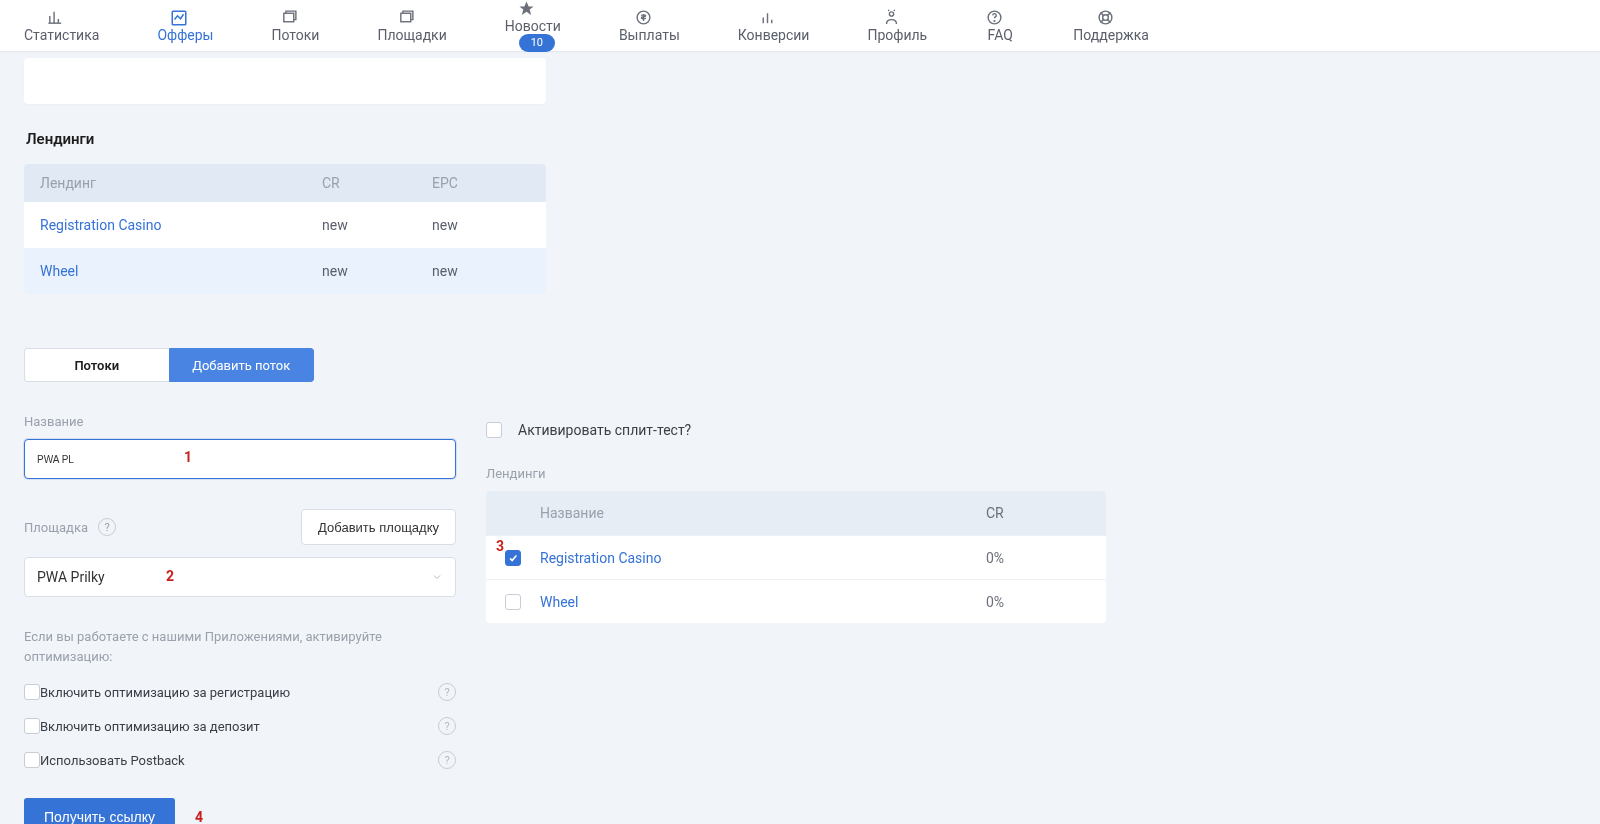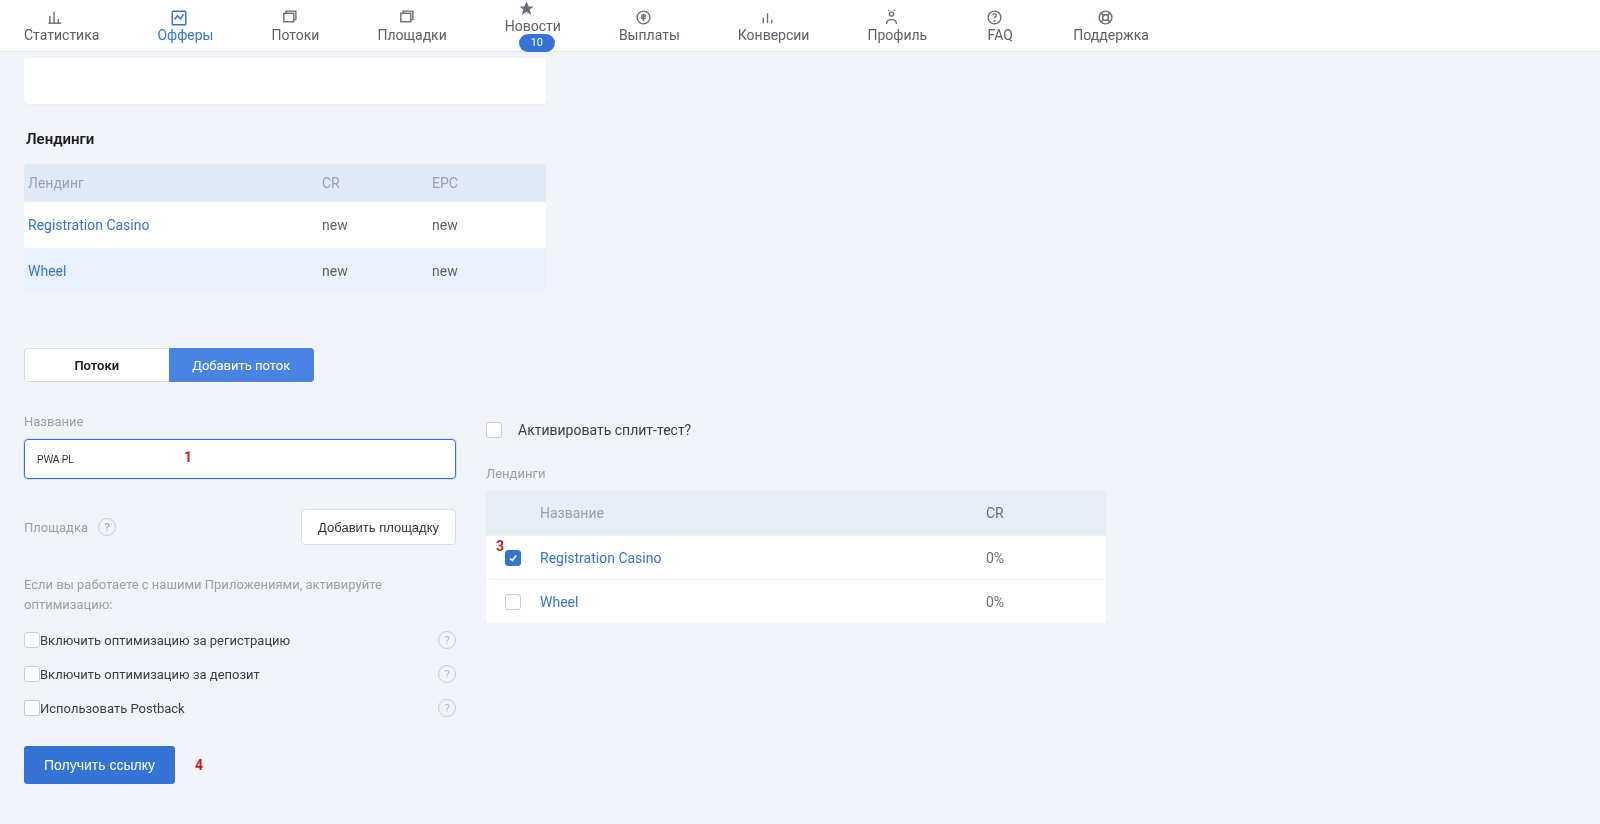--- a/index.html
+++ b/index.html
@@ -18,21 +18,21 @@
   .top-card { background:#fff; border-radius:4px; height:46px; margin-top:6px; box-shadow: 0 1px 2px rgba(0,0,0,0.03); }
 
   .section-title { color:#1c1c1c; font-weight:600; margin: 26px 0 16px 2px; font-size:15px; }
 
   
   .landings-table { width: 522px; background:#fff; border-radius:4px; overflow:hidden; }
   .lt-head, .lt-row { display:flex; }
   .lt-head { background:#e1e9f4; color:#98a1ad; height:38px; align-items:center; }
   .lt-row { height:46px; align-items:center; color:#5a5f6b; }
   .lt-row.sel { background:#eaf2fd; }
-  .lt-c1 { flex: 0 0 298px; padding-left: 4px; }
+  .lt-c1 { flex: 0 0 298px; padding-left: 16px; }
   .lt-c2 { flex: 0 0 110px; }
   .lt-c3 { flex: 1; }
   .link { color:#3573d6; cursor:pointer; }
 
   
   .tabs { display:flex; margin-top: 54px; width: 290px; border-radius:3px; overflow:hidden; }
   .tab { flex:1; height:34px; display:flex; align-items:center; justify-content:center; font-size:13px; cursor:pointer; }
   .tab.light { background:#fff; color:#1c1c1c; border:1px solid #d9dde5; border-right:none; border-top-left-radius:3px; border-bottom-left-radius:3px; font-weight:600;}
   .tab.primary { background:#4a84e2; color:#fff; border:1px solid #4a84e2; border-top-right-radius:3px; border-bottom-right-radius:3px; }
 
@@ -223,20 +223,31 @@
       </div>
 
       <div class="row-space">
         <div class="field-label" style="margin:0;">
           <span>Площадка</span>
           <span class="qmark">?</span>
         </div>
         <button class="btn-outline">Добавить площадку</button>
       </div>
 
+      <div class="select">
+        <div class="select-box">
+          <span>PWA Prilky</span>
+          <span class="chev">
+              <svg width="12" height="12" viewBox="0 0 24 24" fill="none" stroke="currentColor" stroke-width="2">
+                <polyline points="6 9 12 15 18 9"></polyline>
+              </svg>
+            </span>
+        </div>
+        <span class="annot" style="left:142px; top:11px;">2</span>
+      </div>
 
       <div class="hint">Если вы работаете с нашими Приложениями, активируйте оптимизацию:</div>
 
       <div class="chk-row">
         <span class="chk"></span>
         <span>Включить оптимизацию за регистрацию</span>
         <span class="help qmark">?</span>
       </div>
       <div class="chk-row">
         <span class="chk"></span>

